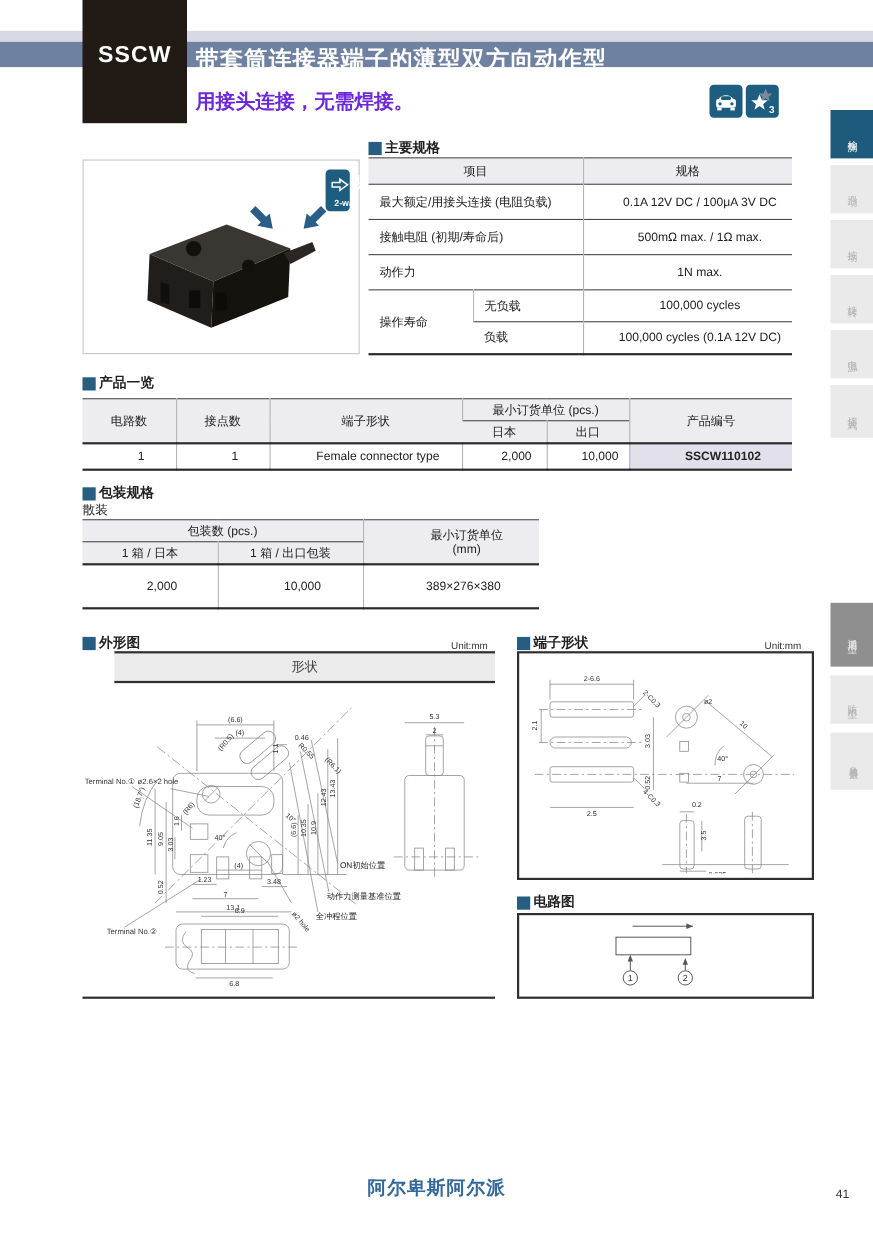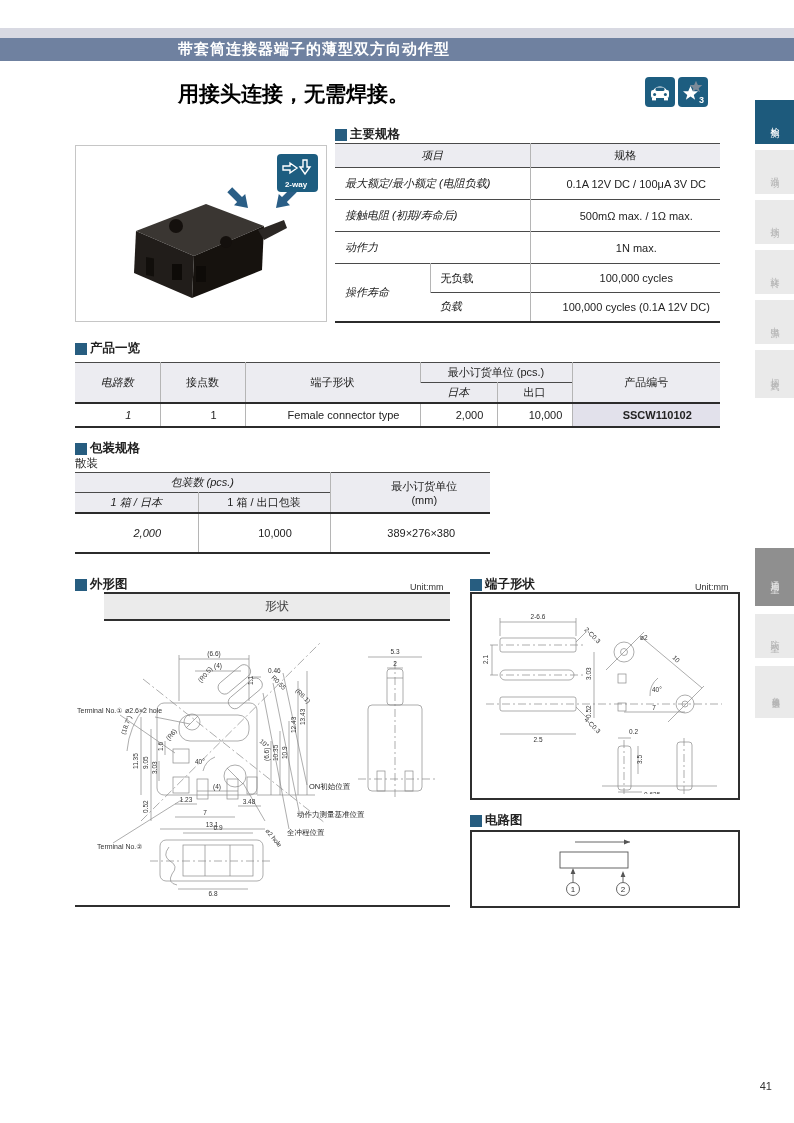--- a/index.html
+++ b/index.html
@@ -1,51 +1,51 @@
 <!DOCTYPE html>
 <html><head>
 <meta charset="utf-8">
 <style>
   html,body{margin:0;padding:0;background:#fff;}
   .page{position:relative;width:794px;height:1123px;background:#fff;overflow:hidden;
         font-family:"Liberation Sans","DejaVu Sans",sans-serif;color:#222;}
   
   .strip-lavender{position:absolute;left:0;top:28px;width:794px;height:10px;background:#d8d9e2;}
   .band-blue{position:absolute;left:0;top:38px;width:794px;height:23px;background:#6f81a0;}
-  .band-title{position:absolute;left:178px;top:40px;font-size:15px;font-weight:bold;color:#fff;letter-spacing:1px;}
+  .band-title{position:absolute;left:178px;top:40px;font-size:21px;font-weight:bold;color:#fff;letter-spacing:1px;}
   .model-box{position:absolute;left:75px;top:0;width:95px;height:112px;background:#221a15;
              display:flex;align-items:center;justify-content:center;}
   .model-box span{color:#fff;font-weight:bold;font-size:21px;letter-spacing:1px;margin-top:-12px;}
-  .subtitle{position:absolute;left:178px;top:80px;font-size:21px;font-weight:bold;color:#000000;font-family:Liberation Serif, serif;}
+  .subtitle{position:absolute;left:178px;top:80px;font-size:18px;font-weight:bold;color:#6d28d9;font-family:Liberation Serif, serif;}
   .badge{position:absolute;top:77px;width:30px;height:30px;background:#1d5d80;border-radius:4px;}
   
   .tab{position:absolute;left:755px;width:39px;display:flex;align-items:center;justify-content:center;
        writing-mode:vertical-rl;text-orientation:upright;letter-spacing:2px;font-size:9px;
        color:#b5b5b5;background:#eaeaea;}
   .tab.active1{background:#1d5a7c;color:#fff;}
   .tab.active2{background:#8f8f8f;color:#e4e4e4;}
   .tab.small{font-size:8px;letter-spacing:1px;}
   
   .sec{position:absolute;display:flex;align-items:center;gap:3px;font-size:12.5px;font-weight:bold;color:#222;}
   .sec .sq{width:12px;height:12px;background:#275d80;display:inline-block;}
   .unit{position:absolute;font-size:9px;color:#333;}
   
   table{border-collapse:collapse;table-layout:fixed;font-size:11px;color:#222;position:absolute;}
   td{padding:2px 6px;vertical-align:middle;border-left:1px solid #b5b5b5;}
-  td:first-child{border-left:none;font-style:italic;}
+  td:first-child{border-left:none;}
   tr{border-top:1px solid #4a4a4a;}
   table{border-top:1px solid #4a4a4a;border-bottom:2px solid #2b2b2b;}
   .th td{background:#ececf1;text-align:center;}
   .c{text-align:center;padding-left:28px;}
   .l{text-align:left;padding-left:10px;}
   .hr2{border-top:2px solid #2b2b2b;}
   .part-cell{background:#e2e1eb;font-weight:bold;}
   
   .photo{position:absolute;left:75px;top:145px;width:250px;height:175px;border:1px solid #c6c6c6;background:#fff;}
-  .twoway{position:absolute;right:8px;top:8px;width:41px;height:38px;background:#1d5d80;border-radius:4px;}
+  .twoway{position:absolute;right:8px;top:8px;width:22px;height:38px;background:#1d5d80;border-radius:4px;}
   
   .shape-wrap{position:absolute;left:75px;top:592px;width:375px;border-bottom:2px solid #2f2f2f;}
   .shape-band{height:25px;background:#ebebeb;border-top:2px solid #2f2f2f;border-bottom:2px solid #2f2f2f;
               text-align:center;font-size:12px;line-height:25px;color:#404040;margin-left:29px;}
   .tshape-box{position:absolute;left:470px;top:592px;width:266px;height:204px;border:2px solid #2f2f2f;background:#fff;}
   .circuit-box{position:absolute;left:470px;top:830px;width:266px;height:74px;border:2px solid #2f2f2f;background:#fff;}
   
   svg text{font-family:"Liberation Sans","DejaVu Sans",sans-serif;}
   .dim{font-size:6.5px;fill:#333;}
   .dim7{font-size:7px;fill:#333;}
@@ -56,20 +56,23 @@
   .pagenum{position:absolute;right:22px;top:1080px;font-size:11px;color:#333;}
 </style>
 </head>
 <body>
 
 <div class="page">
 
   <div class="strip-lavender"></div>
   <div class="band-blue"></div>
   <div class="band-title">带套筒连接器端子的薄型双方向动作型</div>
+  <div class="model-box">
+    <span>SSCW</span>
+  </div>
   <div class="subtitle">用接头连接，无需焊接。</div>
 
   <div class="badge" style="left:645px;">
     <svg width="30" height="30" viewBox="0 0 30 30">
       <path d="M8,14 c2,-6 12,-6 14,0 z" fill="#fff"></path>
       <rect x="6" y="13" width="18" height="8" rx="2" fill="#fff"></rect>
       <rect x="10.5" y="10.5" width="9" height="3.5" rx="1.5" fill="#1d5d80"></rect>
       <circle cx="9.6" cy="17.4" r="1.5" fill="#1d5d80"></circle>
       <circle cx="20.4" cy="17.4" r="1.5" fill="#1d5d80"></circle>
       <rect x="7" y="21" width="4" height="2.4" fill="#fff"></rect>
@@ -136,21 +139,21 @@
         <col style="width:95px">
         <col style="width:100px">
         <col style="width:190px">
       </colgroup>
     <tbody>
         <tr class="th" style="height:24px;">
       <td colspan="2">项目</td>
       <td>规格</td>
     </tr>
     <tr style="height:32px;">
-      <td colspan="2" class="l">最大额定/最小额定 (电阻负载)</td>
+      <td colspan="2" class="l">最大额定/用接头连接 (电阻负载)</td>
       <td class="c">0.1A 12V DC / 100μA 3V DC</td>
     </tr>
     <tr style="height:32px;">
       <td colspan="2" class="l">接触电阻 (初期/寿命后)</td>
       <td class="c">500mΩ max. / 1Ω max.</td>
     </tr>
     <tr style="height:32px;">
       <td colspan="2" class="l">动作力</td>
       <td class="c">1N max.</td>
     </tr>
@@ -427,15 +430,16 @@
         <circle cx="151" cy="57" r="6.5"></circle>
       </g>
       <polygon points="158,10 152,7.5 152,12.5" fill="#555"></polygon>
       <polygon points="101,36 98.6,42 103.4,42" fill="#555"></polygon>
       <polygon points="151,39 148.6,45 153.4,45" fill="#555"></polygon>
       <text x="101" y="60" text-anchor="middle" font-size="8" fill="#333">1</text>
       <text x="151" y="60" text-anchor="middle" font-size="8" fill="#333">2</text>
     </svg>
   </div>
 
+  <div class="brand">阿尔卑斯阿尔派</div>
   <div class="pagenum">41</div>
 
 </div>
 
 </body></html>

